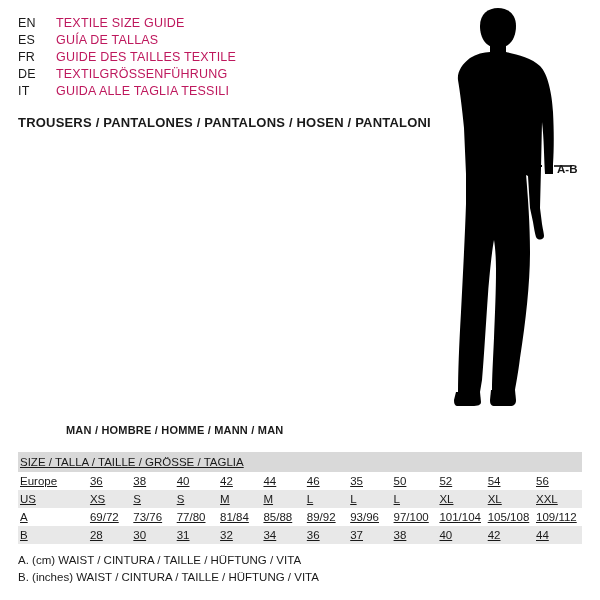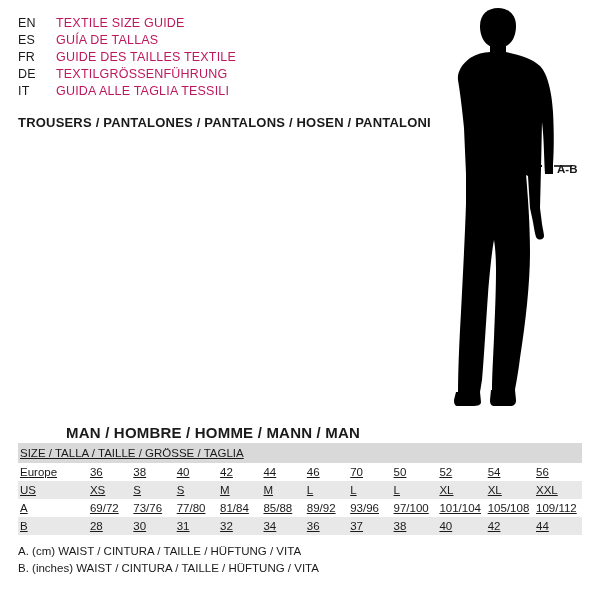--- a/index.html
+++ b/index.html
@@ -69,23 +69,23 @@
 
   
   .lower {
     position: absolute;
     left: 18px;
     top: 424px;
     width: 564px;
   }
   .man-title {
     font-weight: bold;
-    font-size: 15px;
+    font-size: 11px;
     letter-spacing: .2px;
-    margin-bottom: 2px;
+    margin-bottom: 16px;
     padding-left: 48px;
   }
   table.size {
     border-collapse: collapse;
     width: 564px;
     font-size: 11.5px;
   }
   table.size td {
     padding: 3px 2px;
     white-space: nowrap;
@@ -215,21 +215,21 @@
         </tr>
 
         <tr>
           <td class="rowlabel">Europe</td>
           <td class="val">36</td>
           <td class="val">38</td>
           <td class="val">40</td>
           <td class="val">42</td>
           <td class="val">44</td>
           <td class="val">46</td>
-          <td class="val">70</td>
+          <td class="val">35</td>
           <td class="val">50</td>
           <td class="val">52</td>
           <td class="val">54</td>
           <td class="val">56</td>
         </tr>
 
         <tr class="shaded">
           <td class="rowlabel">US</td>
           <td class="val">XS</td>
           <td class="val">S</td>

